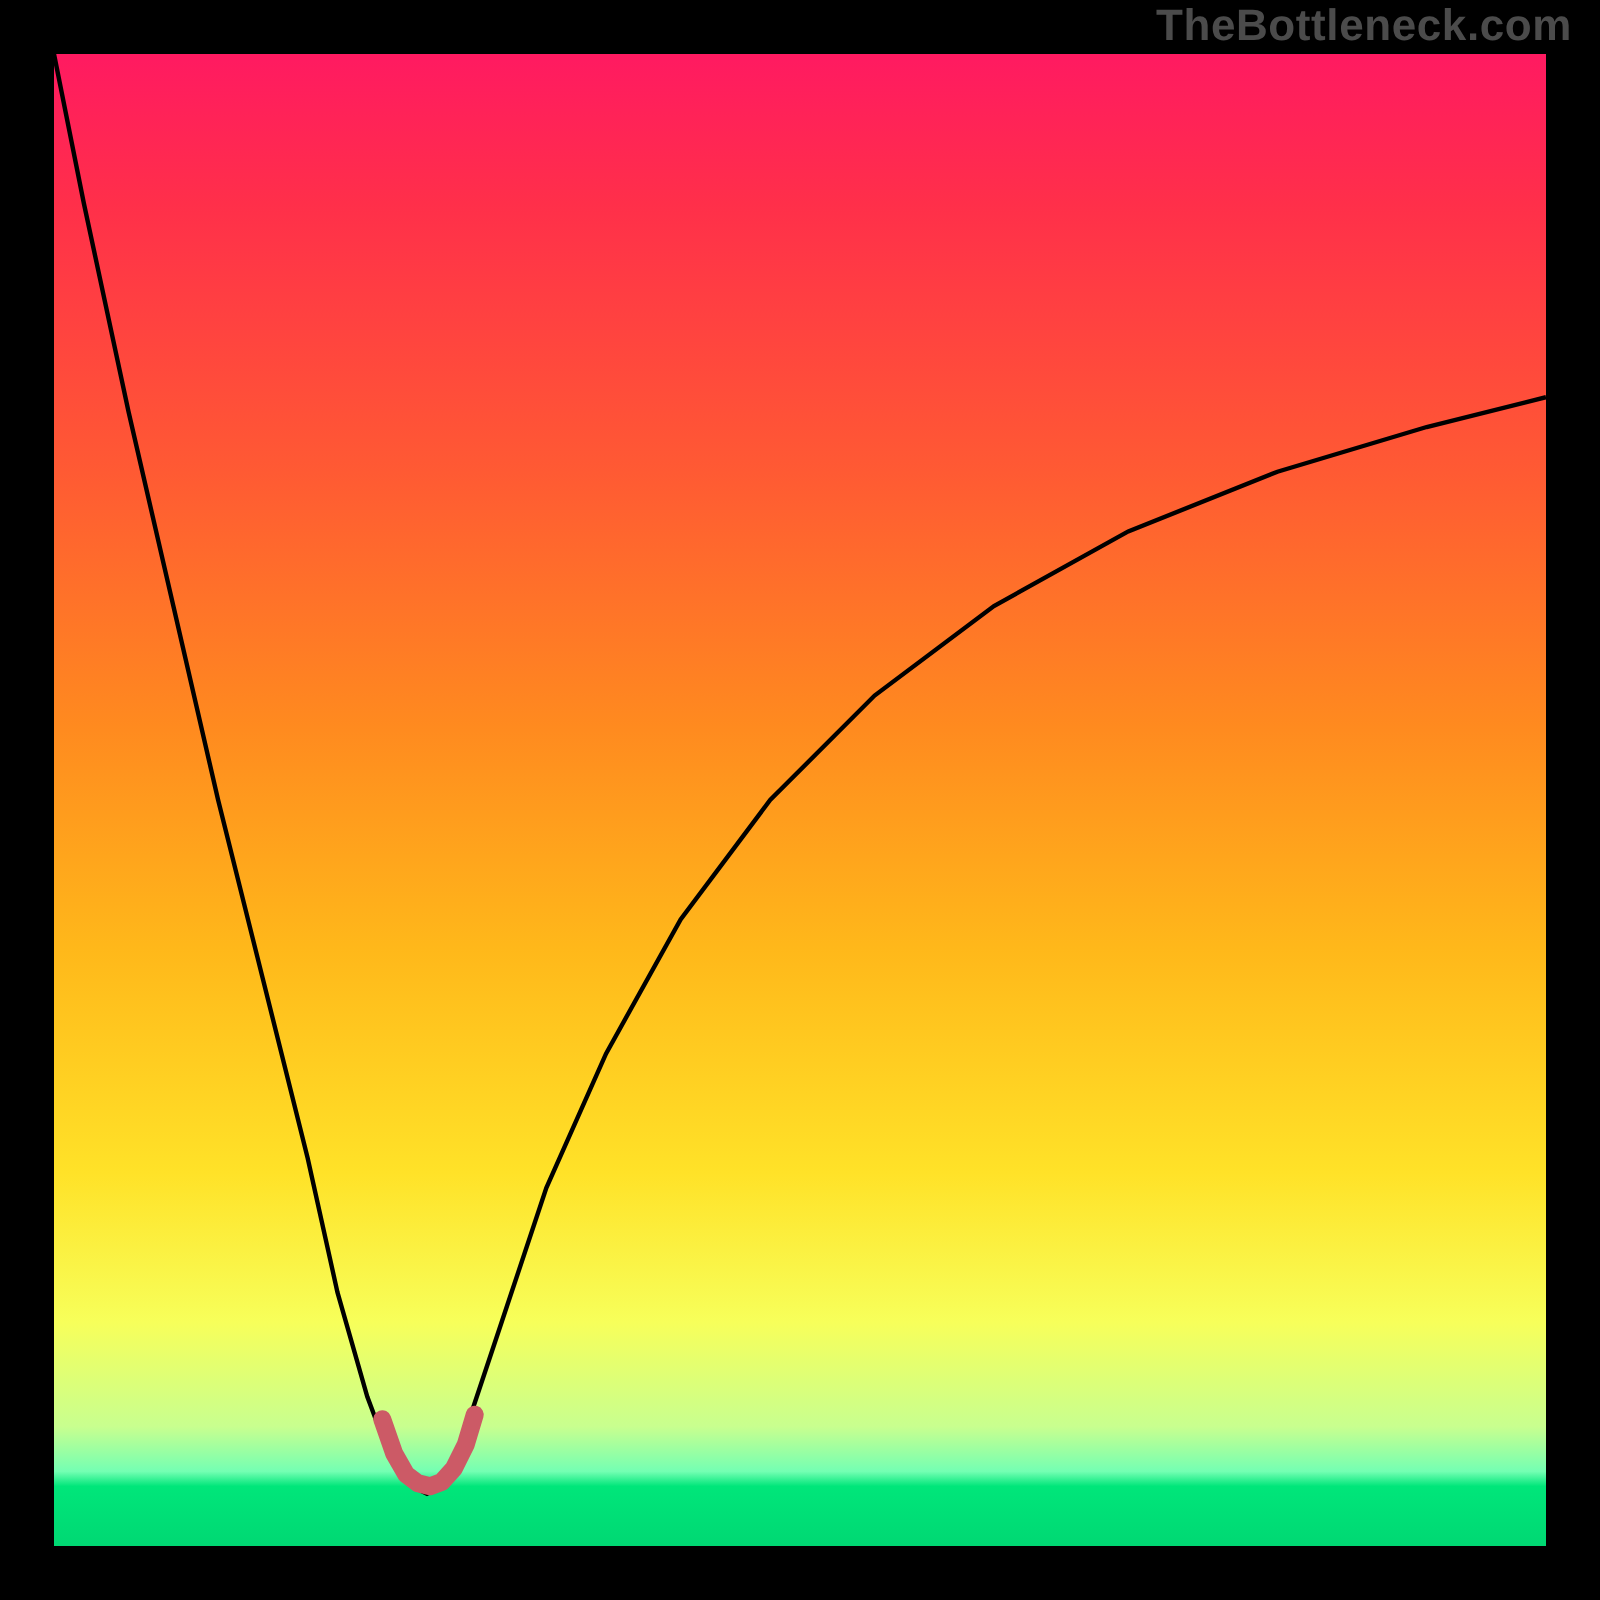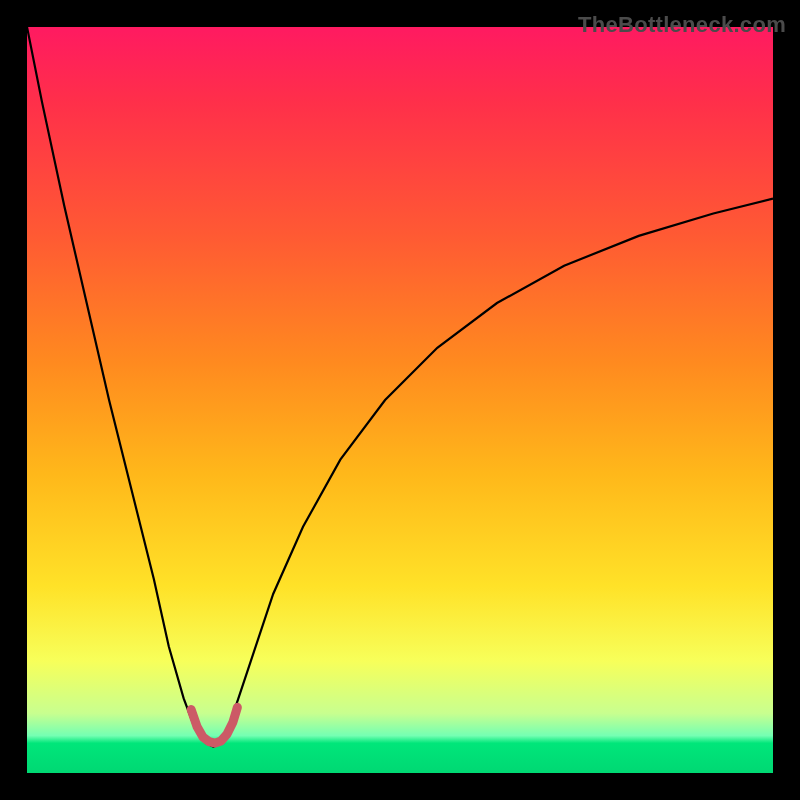--- a/index.html
+++ b/index.html
@@ -12,21 +12,21 @@
     font-family: Arial, Helvetica, sans-serif;
   }
   .stage {
     position: relative;
     width: 800px;
     height: 800px;
     background: #000;
   }
   .watermark {
     position: absolute;
-    top: 12px;
+    top: 0;
     right: 14px;
     color: #4b4b4b;
     font-size: 22px;
     font-weight: 600;
     letter-spacing: 0.3px;
     z-index: 30;
     user-select: none;
   }
   .plot {
     position: absolute;

